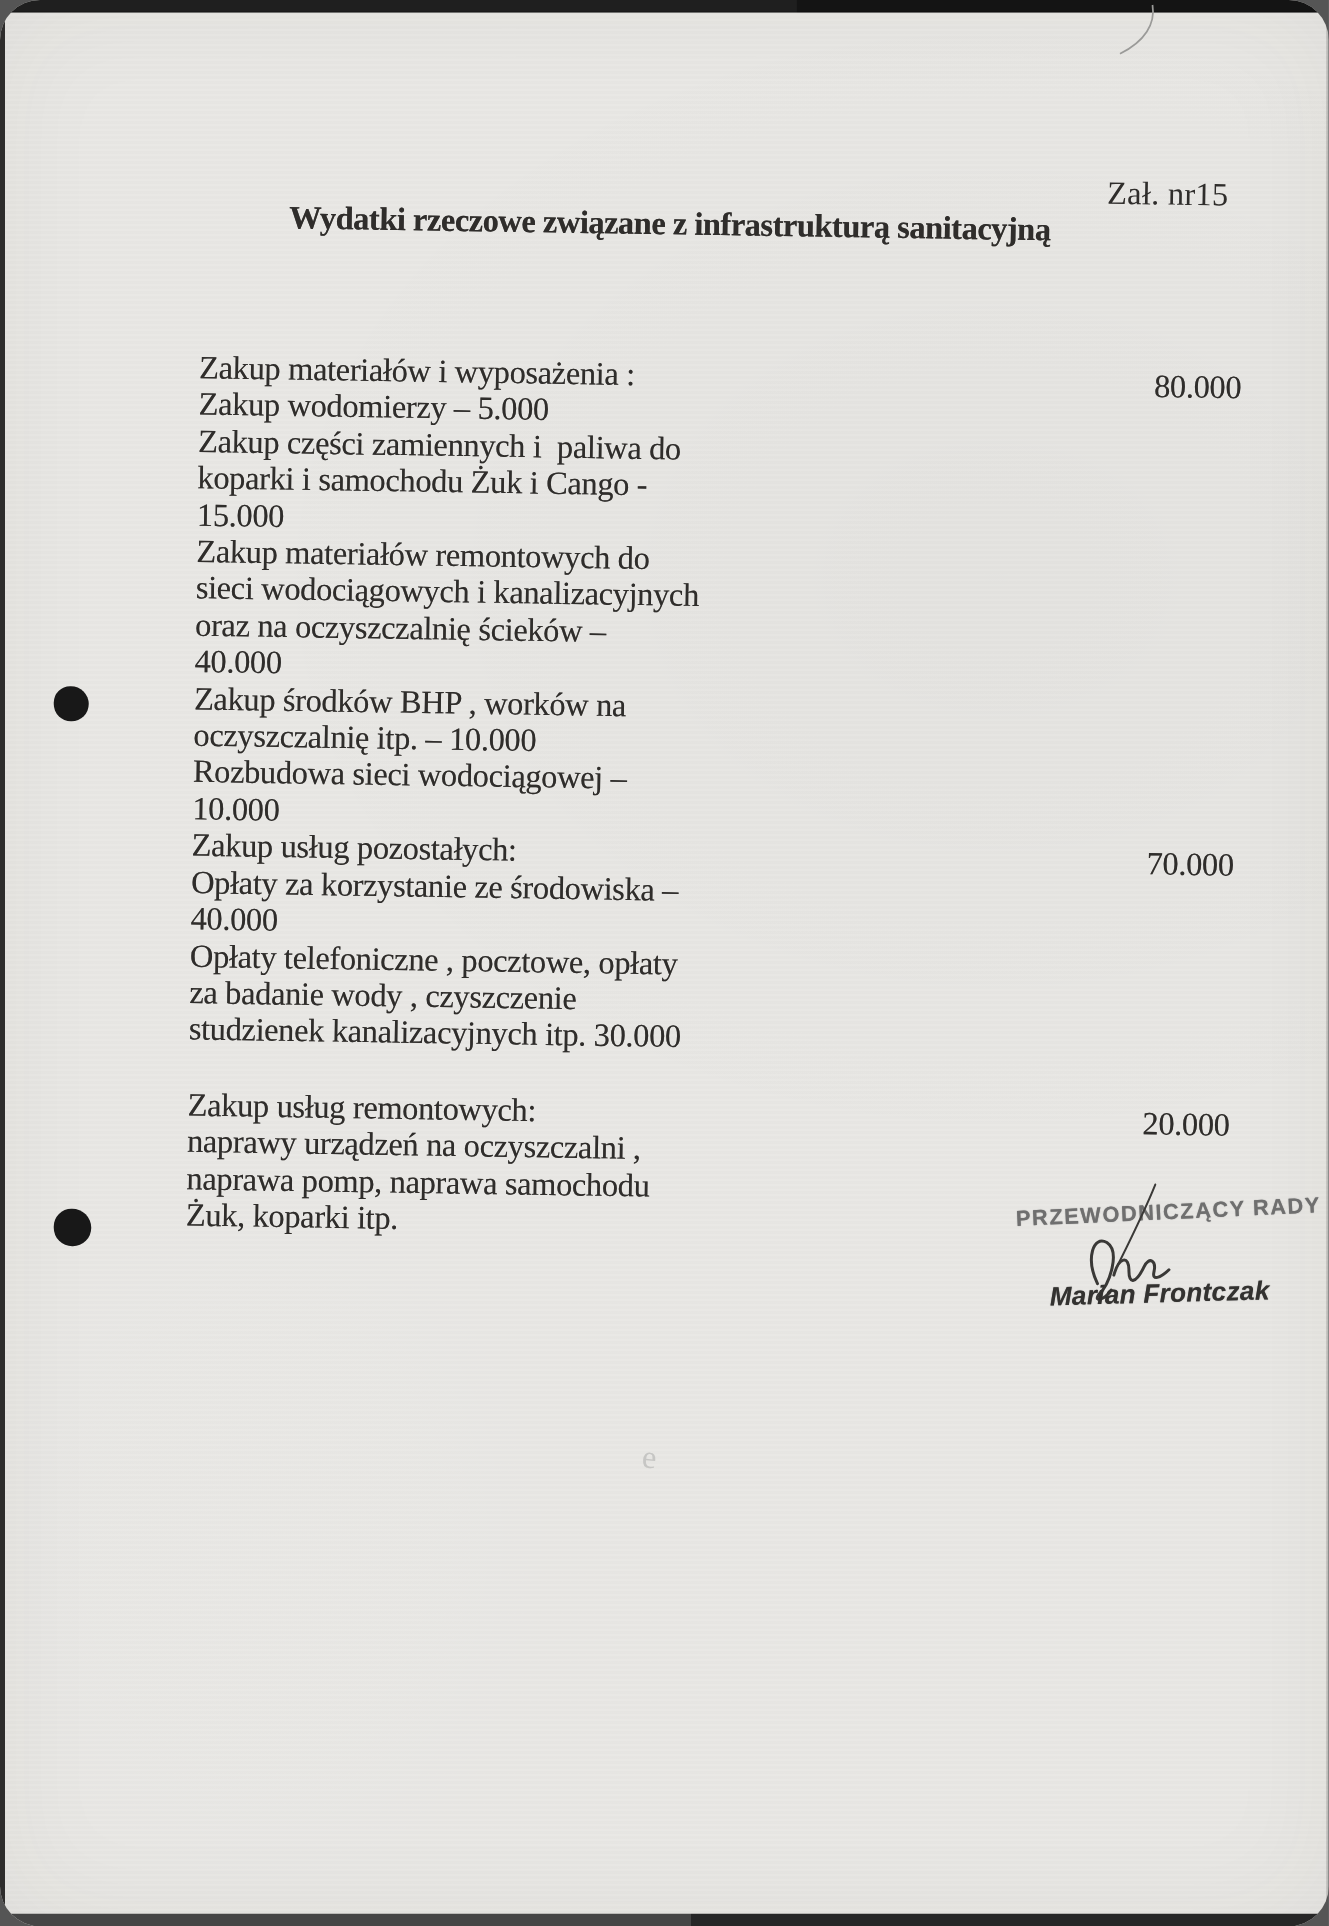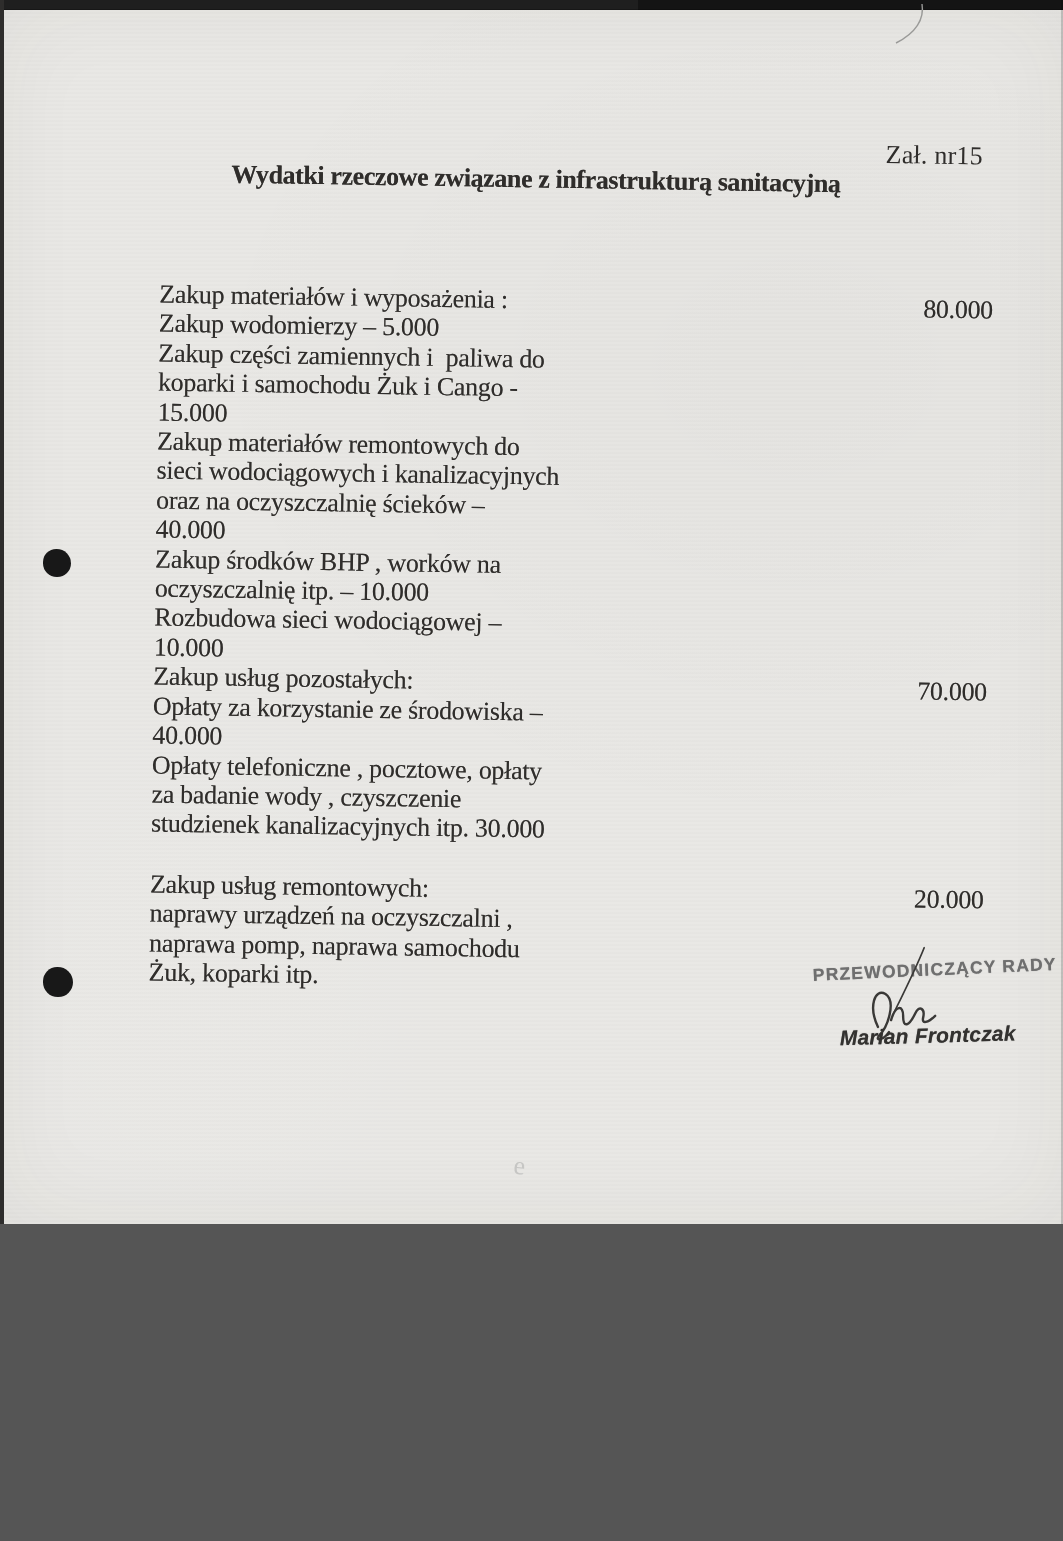--- a/index.html
+++ b/index.html
@@ -1,28 +1,29 @@
 <!DOCTYPE html>
 <html><head>
 <meta charset="utf-8">
 <style>
   html,body{margin:0;padding:0;background:#555;}
   .page{
     position:relative;
-    width:1063px;height:1224px;
+    width:1063px;height:1541px;
     margin:0 auto;
     background-color:#e9e8e5;
     background-image:
       radial-gradient(ellipse 900px 700px at 75% 30%, rgba(0,0,0,0.018), transparent 70%),
       radial-gradient(ellipse 700px 900px at 20% 80%, rgba(255,255,255,0.03), transparent 70%),
       repeating-linear-gradient(0deg, rgba(255,255,255,0.014) 0 2px, rgba(0,0,0,0.011) 2px 4px);
     box-shadow: inset 0 0 90px rgba(60,55,45,0.05);
     overflow:hidden;
     font-family:"Liberation Serif","DejaVu Serif",serif;
     color:#2f2d2b;
+    border-radius:32px;
   }
   
   .edge-top{position:absolute;left:0;top:0;width:100%;height:9px;
     background:linear-gradient(to right,#1f1f1f 0 60%,#141414 60%);
     border-bottom:1px solid rgba(0,0,0,0.25);}
   .edge-bottom{position:absolute;left:0;top:1531px;width:100%;height:10px;
     background:linear-gradient(to right,#454545 0 52%,#262626 52%);}
   .edge-left{position:absolute;left:0;top:0;width:4px;height:100%;background:#2e2d2c;}
   .edge-right{position:absolute;right:0;top:0;width:2px;height:100%;background:rgba(0,0,0,0.16);}
   .hole{position:absolute;background:#181818;border-radius:48% 52% 50% 50%;}

